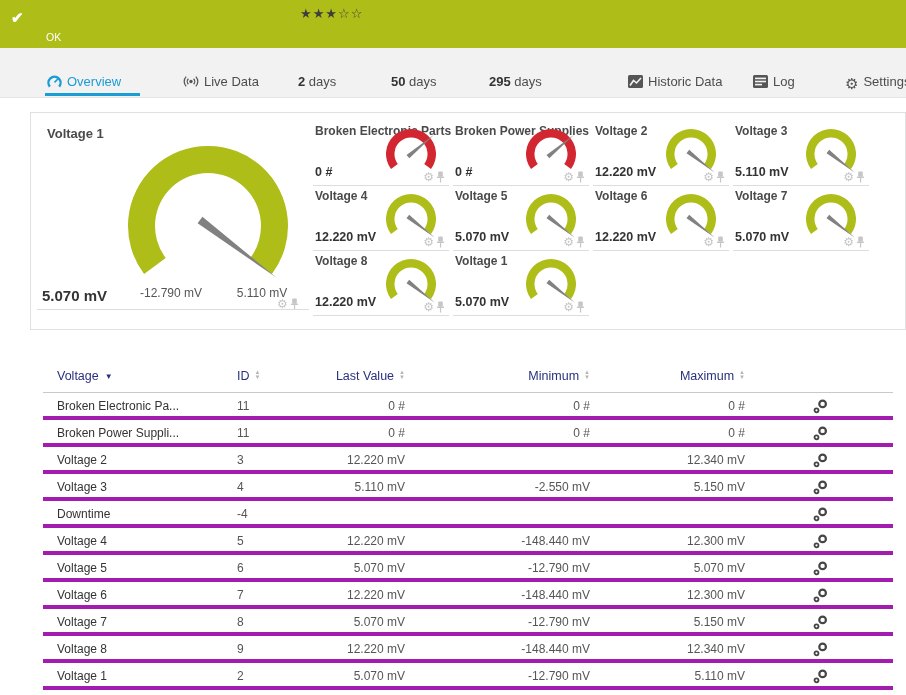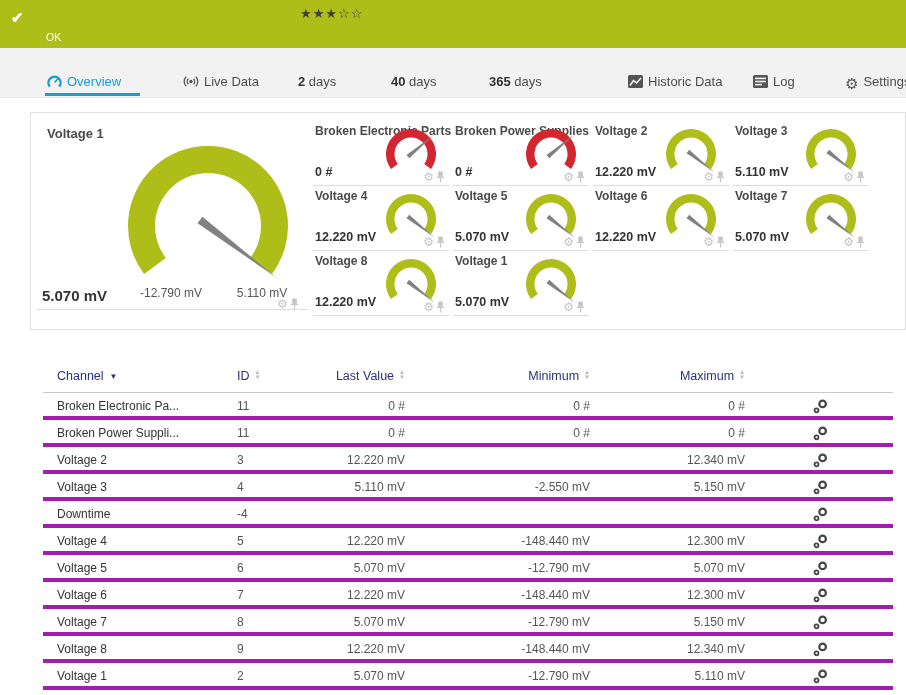--- a/index.html
+++ b/index.html
@@ -77,22 +77,22 @@
   <nav class="tabs" id="tabs">
       <div class="tab active" style="left: 47px;"><span class="ticon"><svg width="15" height="13" viewBox="0 0 16 14">
             <path d="M3 12.5 A 6.5 6.5 0 1 1 13 12.5" fill="none" stroke="currentColor" stroke-width="2.6"></path>
             <line x1="8" y1="8" x2="12.5" y2="3.5" stroke="currentColor" stroke-width="1.7"></line>
           </svg></span><span class="tlabel">Overview</span></div>
       <div class="tab" style="left: 183px;"><span class="ticon"><svg width="16" height="13" viewBox="0 0 16 13">
             <circle cx="8" cy="6.5" r="1.7" fill="currentColor"></circle>
             <path d="M5.4 3.7 a4 4 0 0 0 0 5.6 M10.6 3.7 a4 4 0 0 1 0 5.6 M3.2 1.6 a7 7 0 0 0 0 9.8 M12.8 1.6 a7 7 0 0 1 0 9.8" fill="none" stroke="currentColor" stroke-width="1.3"></path>
           </svg></span><span class="tlabel">Live Data</span></div>
       <div class="tab" style="left: 298px;"><b class="tnum">2</b><span class="tlabel">&nbsp;days</span></div>
-      <div class="tab" style="left: 391px;"><b class="tnum">40</b><span class="tlabel">&nbsp;days</span></div>
-      <div class="tab" style="left: 489px;"><b class="tnum">365</b><span class="tlabel">&nbsp;days</span></div>
+      <div class="tab" style="left: 391px;"><b class="tnum">50</b><span class="tlabel">&nbsp;days</span></div>
+      <div class="tab" style="left: 489px;"><b class="tnum">295</b><span class="tlabel">&nbsp;days</span></div>
       <div class="tab" style="left: 628px;"><span class="ticon"><svg width="15" height="13" viewBox="0 0 15 13">
             <rect x="0" y="0" width="15" height="13" rx="1.5" fill="currentColor"></rect>
             <polyline points="2,10.5 5.5,5.5 8.5,8 13,3" fill="none" stroke="#f2f2f2" stroke-width="1.6"></polyline>
           </svg></span><span class="tlabel">Historic Data</span></div>
       <div class="tab" style="left: 753px;"><span class="ticon"><svg width="15" height="13" viewBox="0 0 15 13">
             <rect x="0" y="0" width="15" height="13" rx="1.5" fill="currentColor"></rect>
             <rect x="2" y="2.6" width="11" height="1.6" fill="#f2f2f2"></rect>
             <rect x="2" y="5.7" width="11" height="1.6" fill="#f2f2f2"></rect>
             <rect x="2" y="8.8" width="7" height="1.6" fill="#f2f2f2"></rect>
           </svg></span><span class="tlabel">Log</span></div>
@@ -246,21 +246,21 @@
                 <rect x="3.95" y="7" width="1.2" height="4.5" fill="#c6c6c6"></rect>
               </svg></span></span>
         </div>
         <div class="gcell empty"></div>
         <div class="gcell empty"></div>
       </div>
   </section>
 
   <section class="ctable">
     <div class="thead" id="thead">
-        <span class="th th-channel"><span>Channel</span><span class="sortsel">▼</span></span>
+        <span class="th th-channel"><span>Voltage</span><span class="sortsel">▼</span></span>
         <span class="th th-id"><span>ID</span><span class="sortud">▲<br>▼</span></span>
         <span class="th th-last"><span>Last Value</span><span class="sortud">▲<br>▼</span></span>
         <span class="th th-min"><span>Minimum</span><span class="sortud">▲<br>▼</span></span>
         <span class="th th-max"><span>Maximum</span><span class="sortud">▲<br>▼</span></span>
       </div>
     <div id="tbody">
         <div class="trow">
           <span class="td td-channel">Broken Electronic Pa...</span>
           <span class="td td-id">11</span>
           <span class="td td-last">0 #</span>

